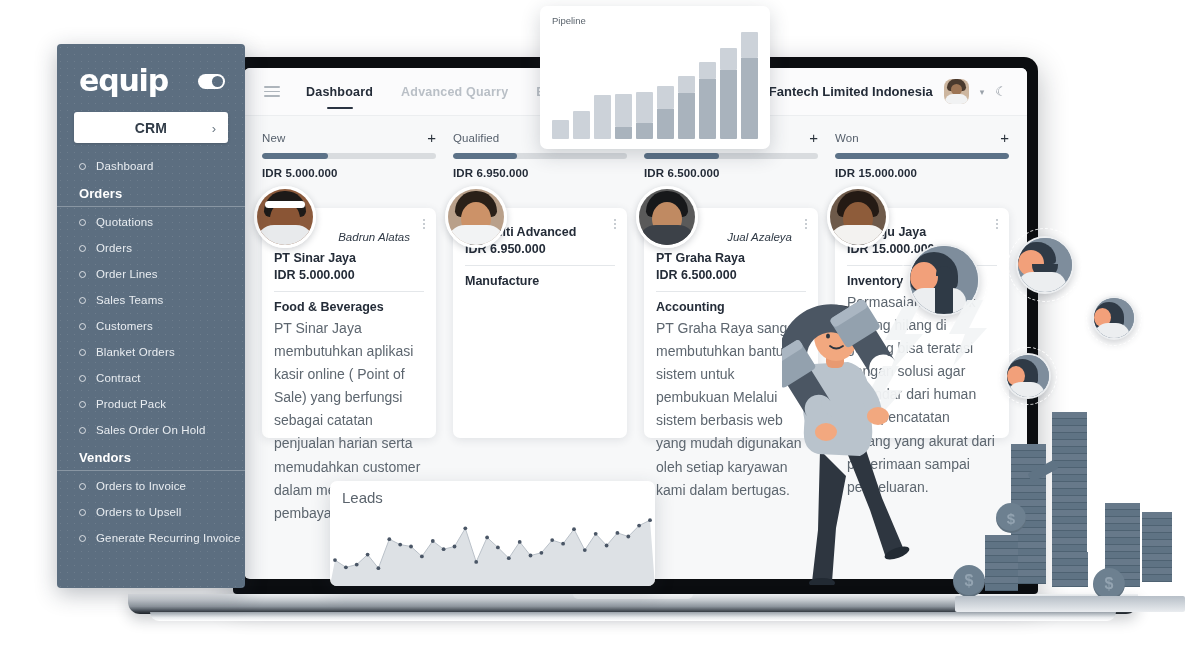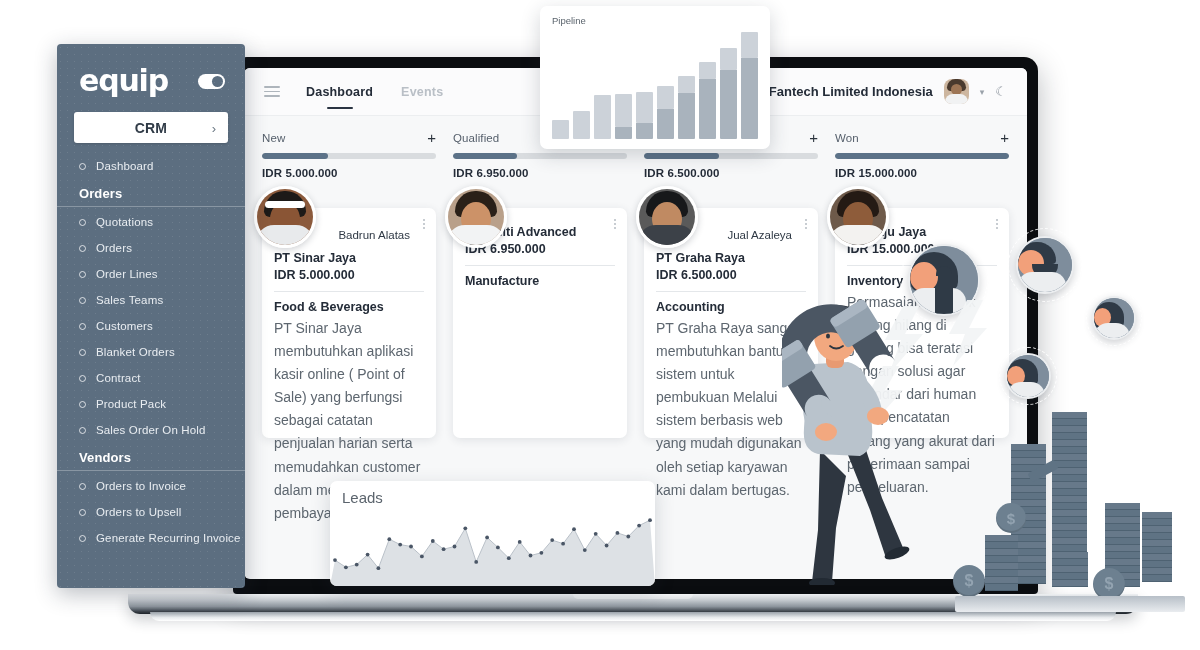--- a/index.html
+++ b/index.html
@@ -133,21 +133,21 @@
   .cards{
     position:absolute; left:0; right:0; top:140px; height:230px;
     display:flex; padding:0 18px; gap:17px;
   }
   .card{
     flex:1; background:#fff; border-radius:7px; position:relative;
     box-shadow:0 2px 10px rgba(40,50,64,.11);
     padding:10px 12px 12px 12px;
     min-width:0;
   }
-  .card-head{ display:flex; align-items:flex-start; justify-content:space-between; height:26px;}
+  .card-head{ display:flex; align-items:center; justify-content:space-between; height:26px;font-style:italic;}
   .card-name{ font-size:11.5px; color:#2f3945; margin-left:auto; margin-right:14px; margin-top:11px; white-space:nowrap;}
   .kebab{ position:absolute; right:11px; top:11px; display:flex; flex-direction:column; gap:2px;}
   .kebab i{ width:2px; height:2px; border-radius:50%; background:#b6bcc3; display:block;}
   .card-org{ font-size:12.5px; font-weight:700; color:#242c38; margin-top:7px;}
   .card-amt{ font-size:12.5px; font-weight:700; color:#242c38; margin-top:3px;}
   .card-sep{ height:1px; background:#e4e7ea; margin:9px 0 8px 0;}
   .card-cat{ font-size:12.5px; font-weight:700; color:#242c38; }
   .card-desc{ font-size:14px; line-height:1.65; color:#5d666f; margin-top:3px;}
 
   
@@ -279,20 +279,21 @@
       <div class="screen">
 
         <div class="topbar">
           <div class="hamburger">
             <span></span>
               <span></span>
               <span></span>
           </div>
           <div class="tabs" id="tabs">
               <div class="tab active">Dashboard</div>
+              <div class="tab">Advanced Quarry</div>
               <div class="tab">Events</div>
             </div>
           <div class="topbar-right">
             <div class="org-name">PT Fantech Limited Indonesia</div>
             <div class="avatar-top">
               <div class="hair"></div>
                 <div class="face"></div>
                 <div class="body"></div>
             </div>
             <div class="caret">▾</div>

